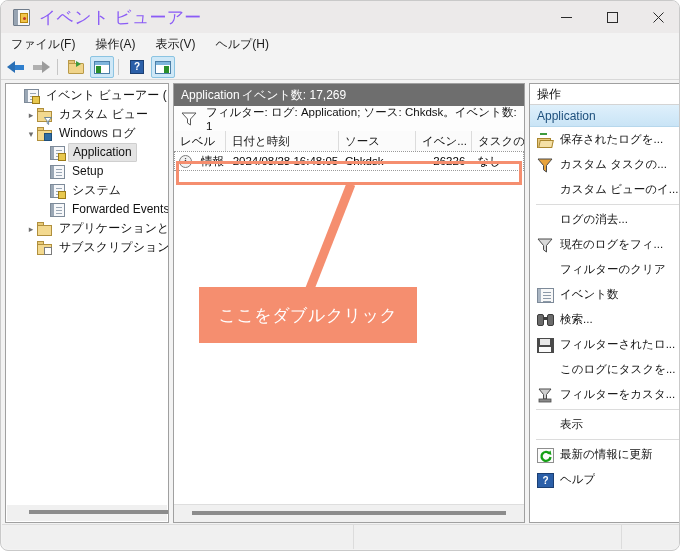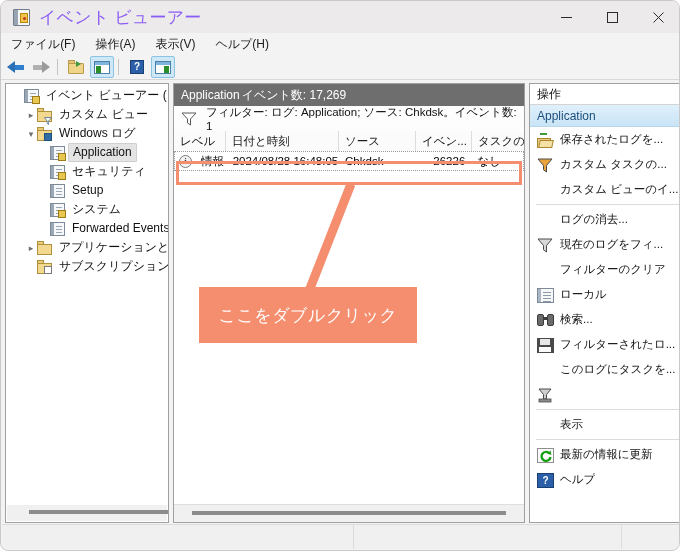--- a/index.html
+++ b/index.html
@@ -347,34 +347,20 @@
               <span class="ln" style="top:9px"></span>
             </span>
             <span class="bd" style="position:absolute;right:-1px;bottom:-1px;width:8px;height:8px;background:#e8c84e;border:1px solid #9c7b18;box-sizing:border-box;"></span>
           </span>
           <span class="tlabel">Application</span>
         </div>
         <div class="tnode">
           <span style="display:inline-block;width:32px;flex:0 0 auto"></span>
           <span class="chev"></span>
           <span class="ticon">
-            <span class="ic-log">
-              <span class="sp"></span>
-              <span class="ln" style="top:3px"></span>
-              <span class="ln" style="top:6px"></span>
-              <span class="ln" style="top:9px"></span>
-            </span>
-            <span class="bd" style="position:absolute;right:-1px;bottom:-1px;width:8px;height:8px;background:#e8c84e;border:1px solid #9c7b18;box-sizing:border-box;"></span>
-          </span>
-          <span class="tlabel">セキュリティ</span>
-        </div>
-        <div class="tnode">
-          <span style="display:inline-block;width:32px;flex:0 0 auto"></span>
-          <span class="chev"></span>
-          <span class="ticon">
             <span class="ic-plain">
               <span class="sp"></span>
               <span class="ln" style="top:3px"></span>
               <span class="ln" style="top:6px"></span>
               <span class="ln" style="top:9px"></span>
             </span>
           </span>
           <span class="tlabel">Setup</span>
         </div>
         <div class="tnode">
@@ -520,21 +506,21 @@
         <div class="act-item">
           <span class="ai">
             <span class="ic-prop">
               <span class="sp"></span>
               <span class="ln" style="top:3px"></span>
               <span class="ln" style="top:6px"></span>
               <span class="ln" style="top:9px"></span>
               <span class="ln" style="top:12px"></span>
             </span>
           </span>
-          <span class="alabel">ローカル</span>
+          <span class="alabel">イベント数</span>
         </div>
         <div class="act-item">
           <span class="ai">
             <span class="ic-bino">
               <span class="e l"></span>
               <span class="e r"></span>
               <span class="br"></span>
             </span>
           </span>
           <span class="alabel">検索...</span>
@@ -551,20 +537,21 @@
         <div class="act-item noicon">
           <span class="alabel">このログにタスクを...</span>
         </div>
         <div class="act-item">
           <span class="ai">
             <span class="ic-funnel"><svg width="16" height="15" viewBox="0 0 16 15">
                 <polygon points="2,1 14,1 9.5,6.5 9.5,11 6.5,11 6.5,6.5" fill="#cfcfcf" stroke="#4a4a4a" stroke-width="1"></polygon>
                 <rect x="2" y="11" width="12" height="3" fill="#8a8a8a" stroke="#4a4a4a" stroke-width="0.8"></rect>
               </svg></span>
           </span>
+          <span class="alabel">フィルターをカスタ...</span>
         </div>
         <div class="act-sep"></div>
         <div class="act-item noicon">
           <span class="alabel">表示</span>
           <span class="submenu">▶</span>
         </div>
         <div class="act-sep"></div>
         <div class="act-item">
           <span class="ai">
             <span class="ic-refresh">

